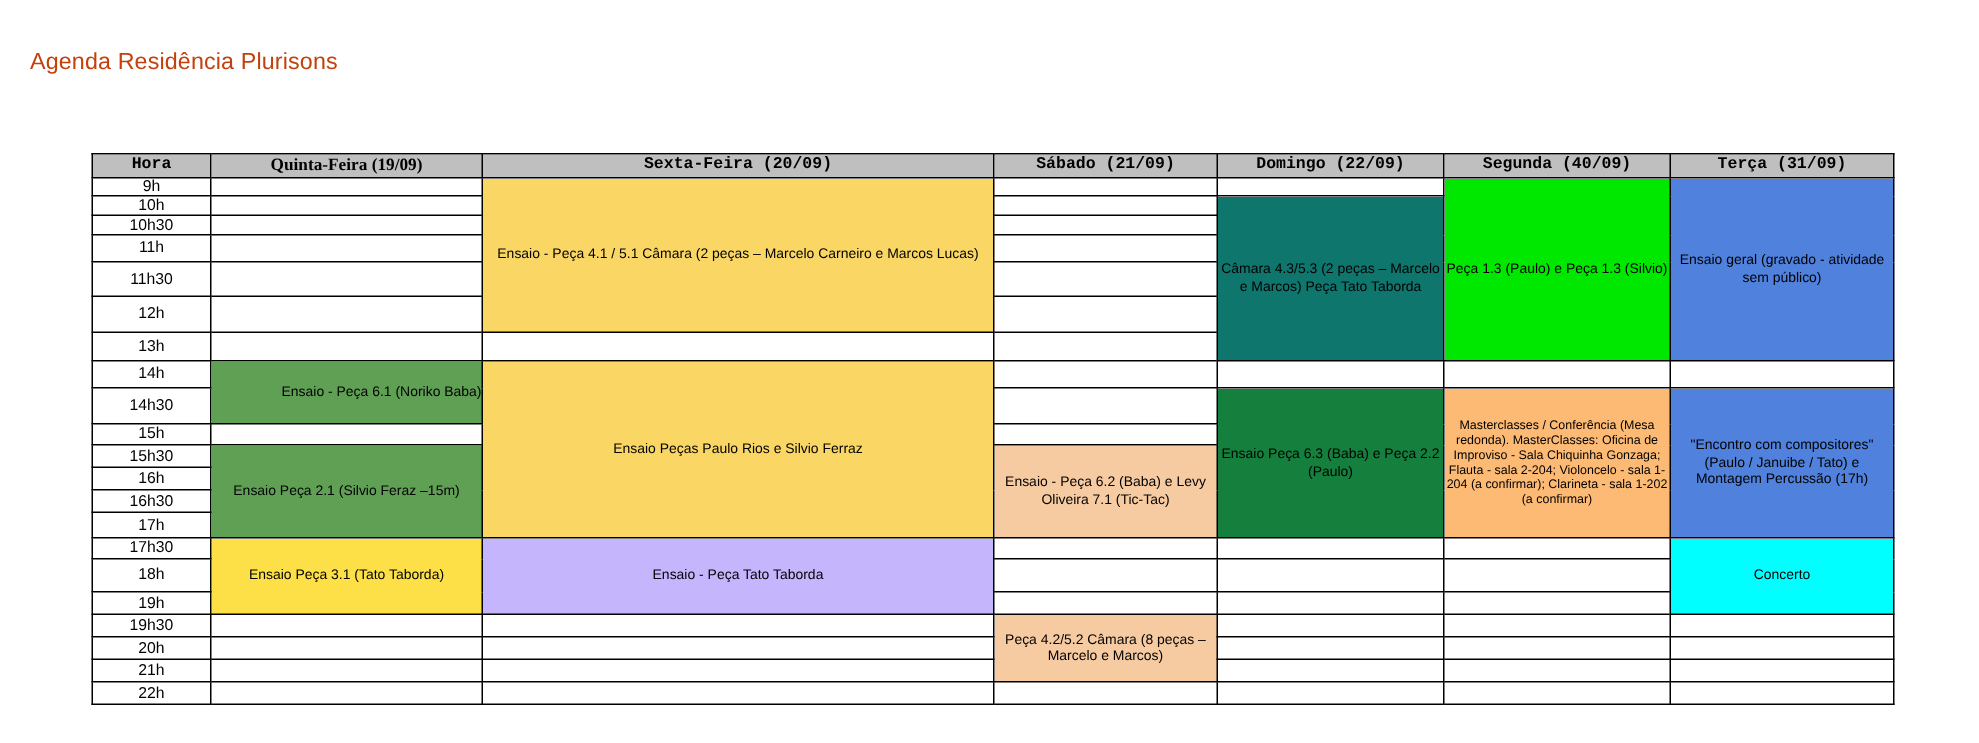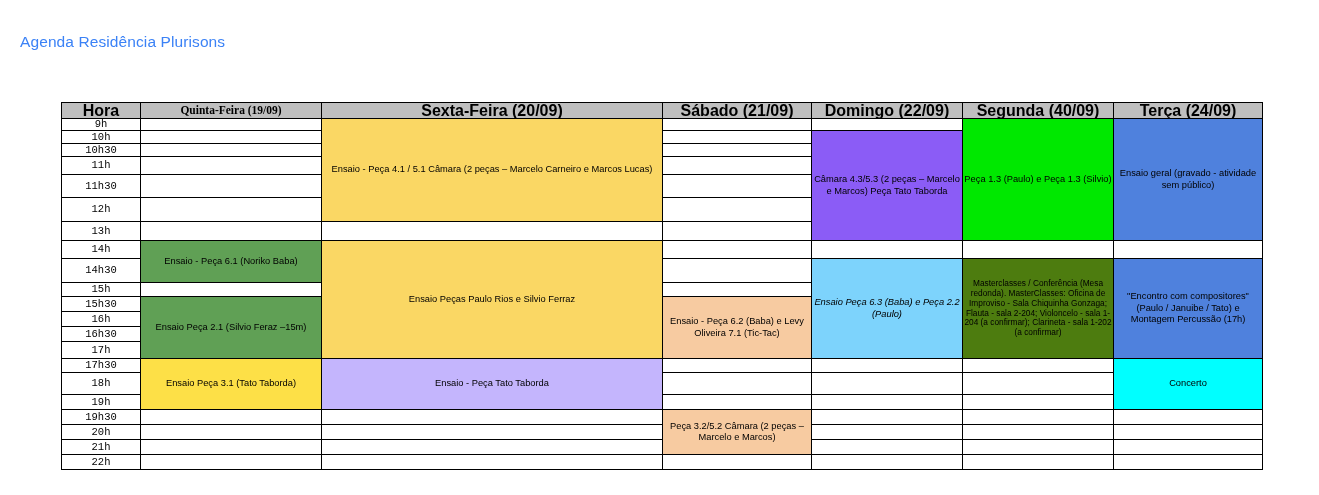--- a/index.html
+++ b/index.html
@@ -12,21 +12,21 @@
   }
   body {
     font-family: "Liberation Sans", sans-serif;
     color: #000000;
   }
   #page-title {
     position: absolute;
     left: 20px;
     top: 33px;
     font-size: 15.5px;
-    color: #3b82f6;
+    color: #c2410c;
     letter-spacing: 0.1px;
     white-space: nowrap;
   }
   #agenda-table {
     position: absolute;
     left: 61px;
     top: 102px;
     border-collapse: collapse;
     table-layout: fixed;
   }
@@ -41,31 +41,31 @@
   th.col-head {
     background: #bfbfbf;
     font-family: "Liberation Serif", serif;
     font-weight: bold;
     font-size: 11.5px;
     height: 15px;
     line-height: 13px;
     color: #000;
   }
   th.col-head.sans {
-    font-family: Liberation Sans, sans-serif;
-    font-size: 16px;
+    font-family: Liberation Mono, monospace;
+    font-size: 11px;
   }
   td.hour-cell {
     background: #ffffff;
     font-size: 10.5px;
     text-align: left;
     padding-left: 3px;
     line-height: 11px;
     color: #000;
-    font-family: Liberation Mono, monospace;
+    font-family: Liberation Sans, sans-serif;
   }
   td.empty-cell {
     background: #ffffff;
     border-left: 1px solid #000;
     border-right: 1px solid #000;
     border-top: none;
     border-bottom: none;
   }
   td.event-cell {
     font-size: 9.3px;
@@ -88,21 +88,21 @@
 
 <table id="agenda-table">
   <thead>
     <tr>
       <th class="col-head sans" id="hour-col">Hora</th>
     <th class="col-head" style="width: 180px;">Quinta-Feira (19/09)</th>
         <th class="col-head sans" style="width: 340px;">Sexta-Feira (20/09)</th>
         <th class="col-head sans" style="width: 148px;">Sábado (21/09)</th>
         <th class="col-head sans" style="width: 150px;">Domingo (22/09)</th>
         <th class="col-head sans" style="width: 150px;">Segunda (40/09)</th>
-        <th class="col-head sans" style="width: 148px;">Terça (24/09)</th>
+        <th class="col-head sans" style="width: 148px;">Terça (31/09)</th>
       </tr>
   </thead>
   <tbody id="agenda-body">
       <tr style="height: 12px;">
         <td class="hour-cell">9h</td>
         <td class="empty-cell"></td>
         <td class="event-cell" rowspan="6" style="background: rgb(250, 215, 100); margin-top: 36px;">
           <span class="evt-text">Ensaio - Peça 4.1 / 5.1 Câmara (2 peças – Marcelo Carneiro e Marcos Lucas)</span>
         </td>
         <td class="empty-cell"></td>
@@ -111,21 +111,21 @@
           <span class="evt-text">Peça 1.3 (Paulo) e Peça 1.3 (Silvio)</span>
         </td>
         <td class="event-cell" rowspan="7" style="background: rgb(79, 129, 221);">
           <span class="evt-text">Ensaio geral (gravado - atividade sem público)</span>
         </td>
       </tr>
       <tr style="height: 13px;">
         <td class="hour-cell">10h</td>
         <td class="empty-cell"></td>
         <td class="empty-cell"></td>
-        <td class="event-cell" rowspan="6" style="background: #8b5cf6;">
+        <td class="event-cell" rowspan="6" style="background: #0f766e;">
           <span class="evt-text">Câmara 4.3/5.3 (2 peças – Marcelo e Marcos) Peça Tato Taborda</span>
         </td>
       </tr>
       <tr style="height: 13px;">
         <td class="hour-cell">10h30</td>
         <td class="empty-cell"></td>
         <td class="empty-cell"></td>
       </tr>
       <tr style="height: 18px;">
         <td class="hour-cell">11h</td>
@@ -143,38 +143,38 @@
         <td class="empty-cell"></td>
       </tr>
       <tr style="height: 19px;">
         <td class="hour-cell">13h</td>
         <td class="empty-cell"></td>
         <td class="empty-cell"></td>
         <td class="empty-cell"></td>
       </tr>
       <tr style="height: 18px;">
         <td class="hour-cell">14h</td>
-        <td class="event-cell" rowspan="2" style="background: rgb(96, 160, 85);">
+        <td class="event-cell" rowspan="2" style="background: rgb(96, 160, 85); text-align: right;">
           <span class="evt-text">Ensaio - Peça 6.1 (Noriko Baba)</span>
         </td>
         <td class="event-cell" rowspan="7" style="background: rgb(250, 215, 100);">
           <span class="evt-text">Ensaio Peças Paulo Rios e Silvio Ferraz</span>
         </td>
         <td class="empty-cell"></td>
         <td class="empty-cell"></td>
         <td class="empty-cell"></td>
         <td class="empty-cell"></td>
       </tr>
       <tr style="height: 24px;">
         <td class="hour-cell">14h30</td>
         <td class="empty-cell"></td>
-        <td class="event-cell" rowspan="6" style="background: #7dd3fc; font-style: italic;">
+        <td class="event-cell" rowspan="6" style="background: #15803d;">
           <span class="evt-text">Ensaio Peça 6.3 (Baba) e Peça 2.2 (Paulo)</span>
         </td>
-        <td class="event-cell small" rowspan="6" style="background: #4d7c0f;">
+        <td class="event-cell small" rowspan="6" style="background: #fdba74;">
           <span class="evt-text">Masterclasses / Conferência (Mesa redonda). MasterClasses: Oficina de Improviso - Sala Chiquinha Gonzaga; Flauta - sala 2-204; Violoncelo - sala 1-204 (a confirmar); Clarineta - sala 1-202 (a confirmar)</span>
         </td>
         <td class="event-cell" rowspan="6" style="background: rgb(79, 129, 221);">
           <span class="evt-text">"Encontro com compositores" (Paulo / Januibe / Tato) e Montagem Percussão (17h)</span>
         </td>
       </tr>
       <tr style="height: 14px;">
         <td class="hour-cell">15h</td>
         <td class="empty-cell"></td>
         <td class="empty-cell"></td>
@@ -222,21 +222,21 @@
         <td class="hour-cell">19h</td>
         <td class="empty-cell"></td>
         <td class="empty-cell"></td>
         <td class="empty-cell"></td>
       </tr>
       <tr style="height: 15px;">
         <td class="hour-cell">19h30</td>
         <td class="empty-cell"></td>
         <td class="empty-cell"></td>
         <td class="event-cell" rowspan="3" style="background: rgb(247, 203, 161);">
-          <span class="evt-text">Peça 3.2/5.2 Câmara (2 peças – Marcelo e Marcos)</span>
+          <span class="evt-text">Peça 4.2/5.2 Câmara (8 peças – Marcelo e Marcos)</span>
         </td>
         <td class="empty-cell"></td>
         <td class="empty-cell"></td>
         <td class="empty-cell"></td>
       </tr>
       <tr style="height: 15px;">
         <td class="hour-cell">20h</td>
         <td class="empty-cell"></td>
         <td class="empty-cell"></td>
         <td class="empty-cell"></td>

